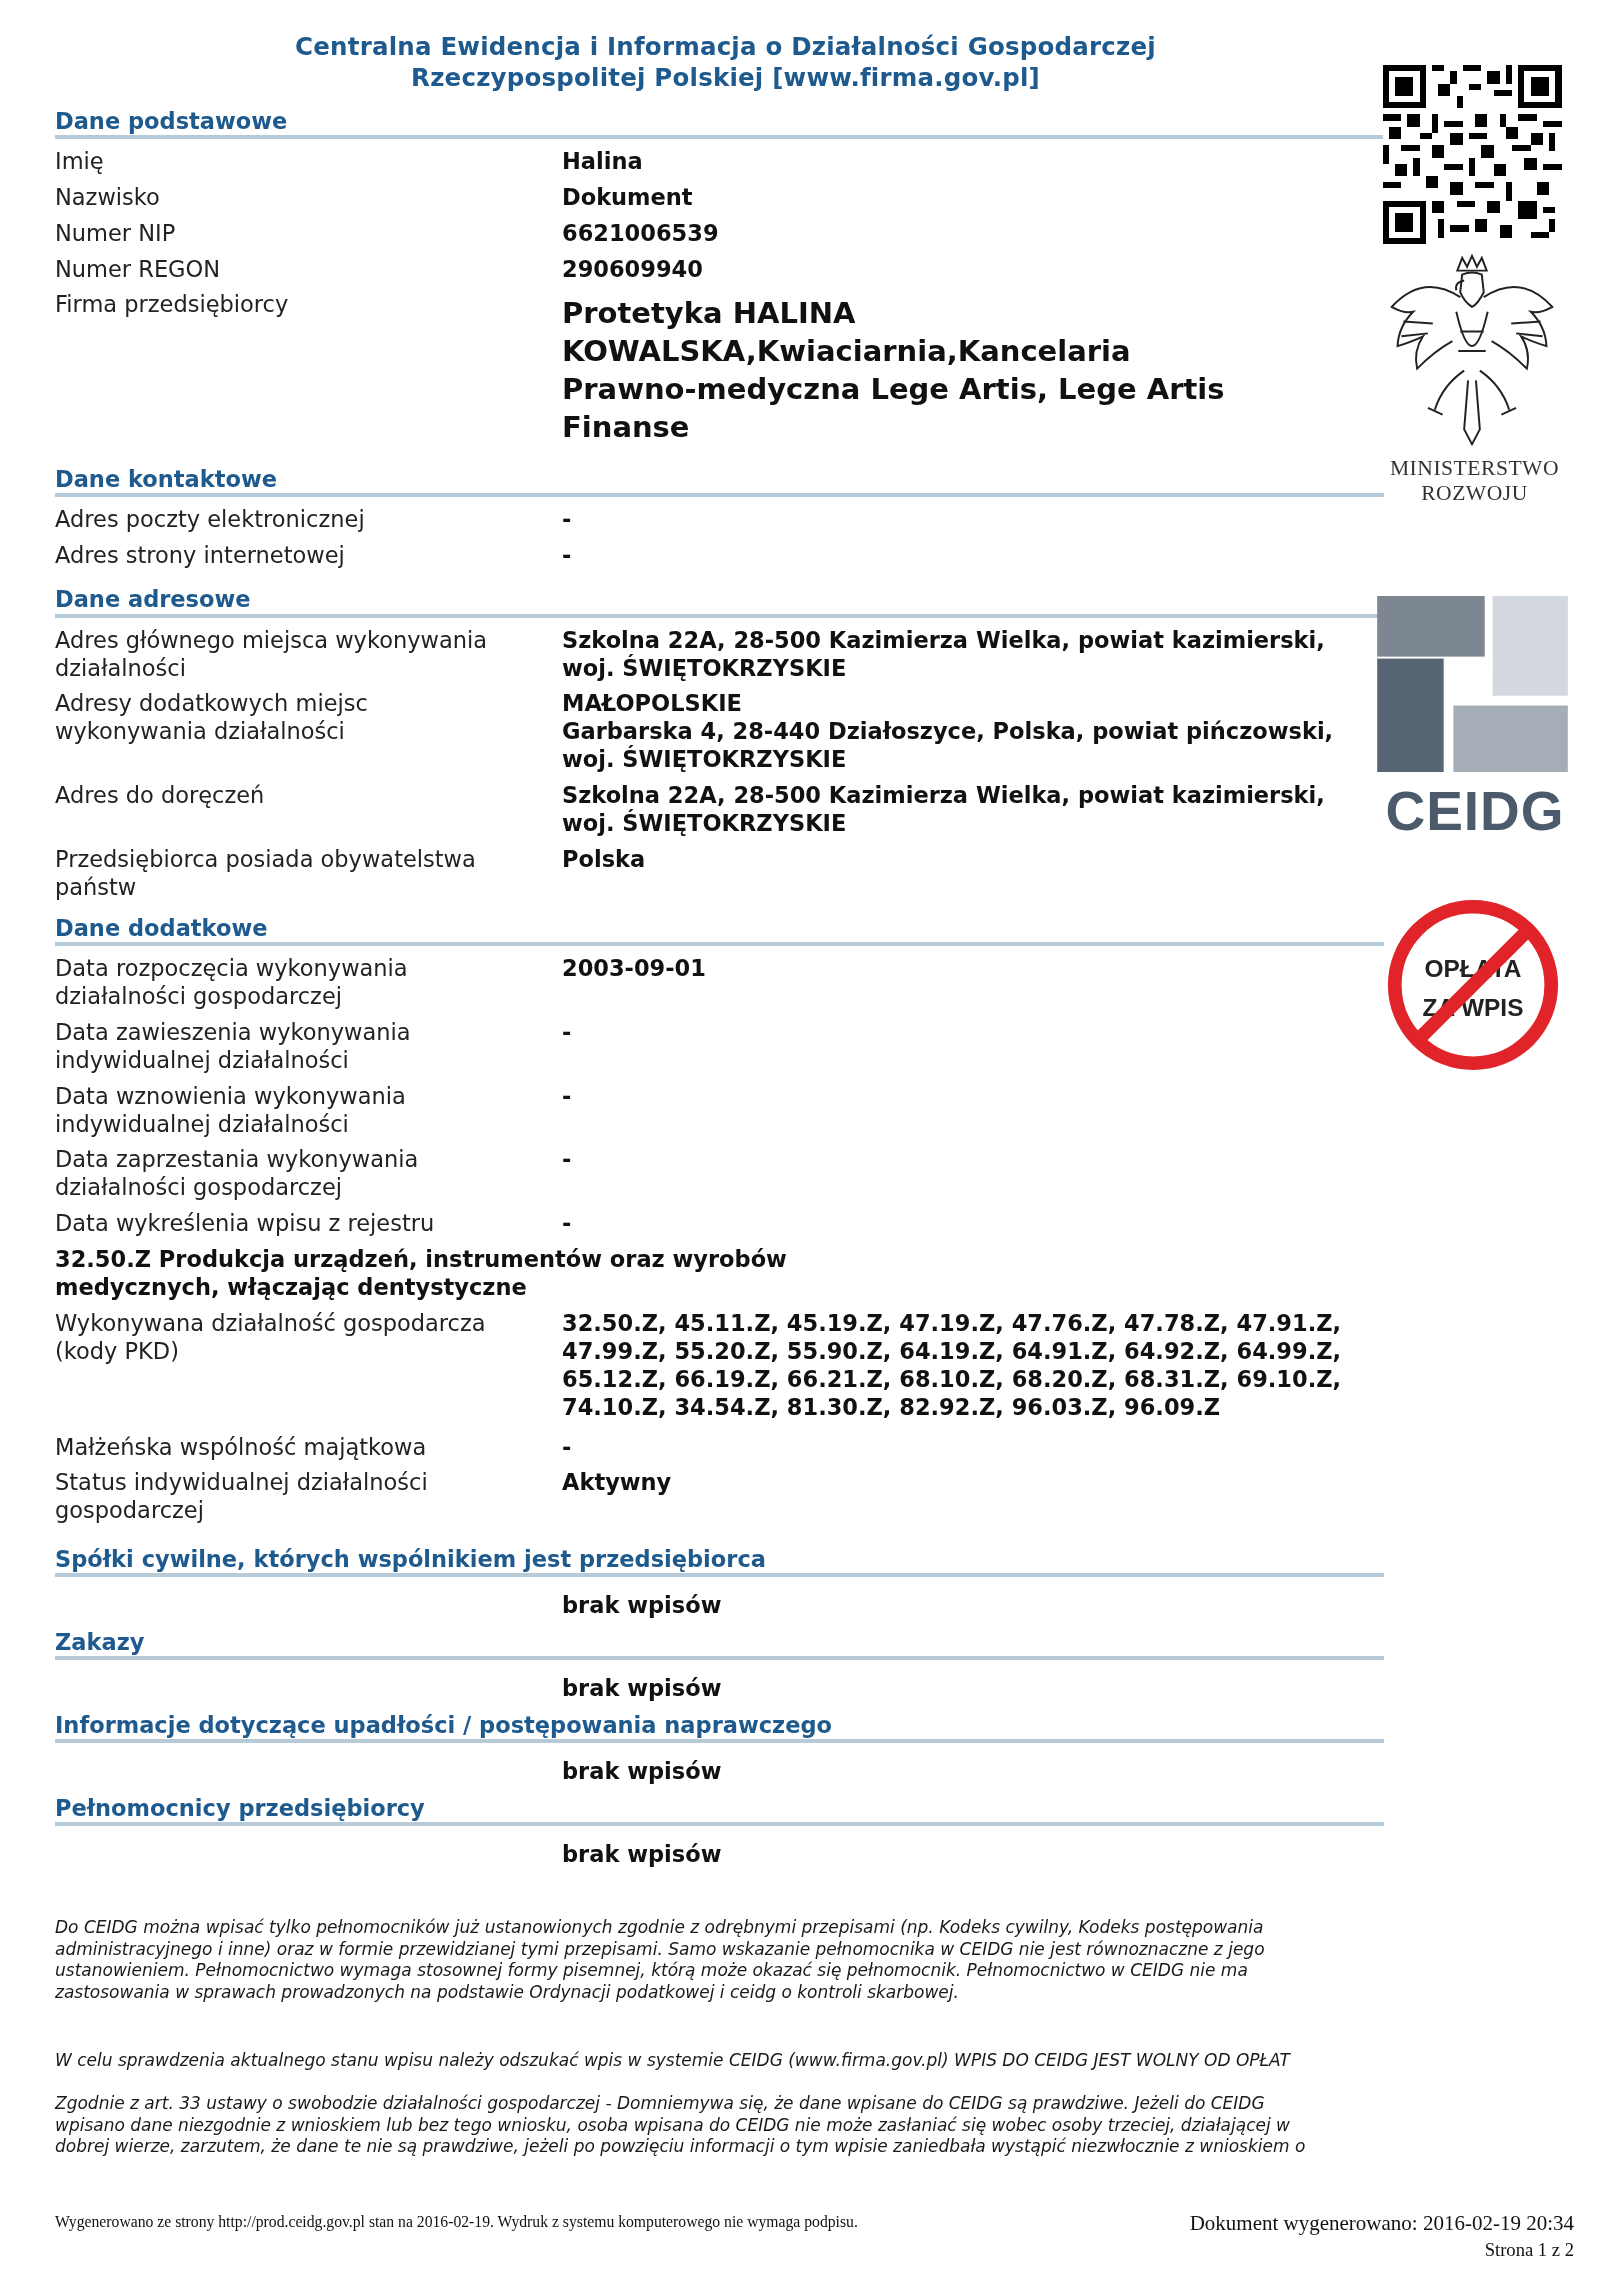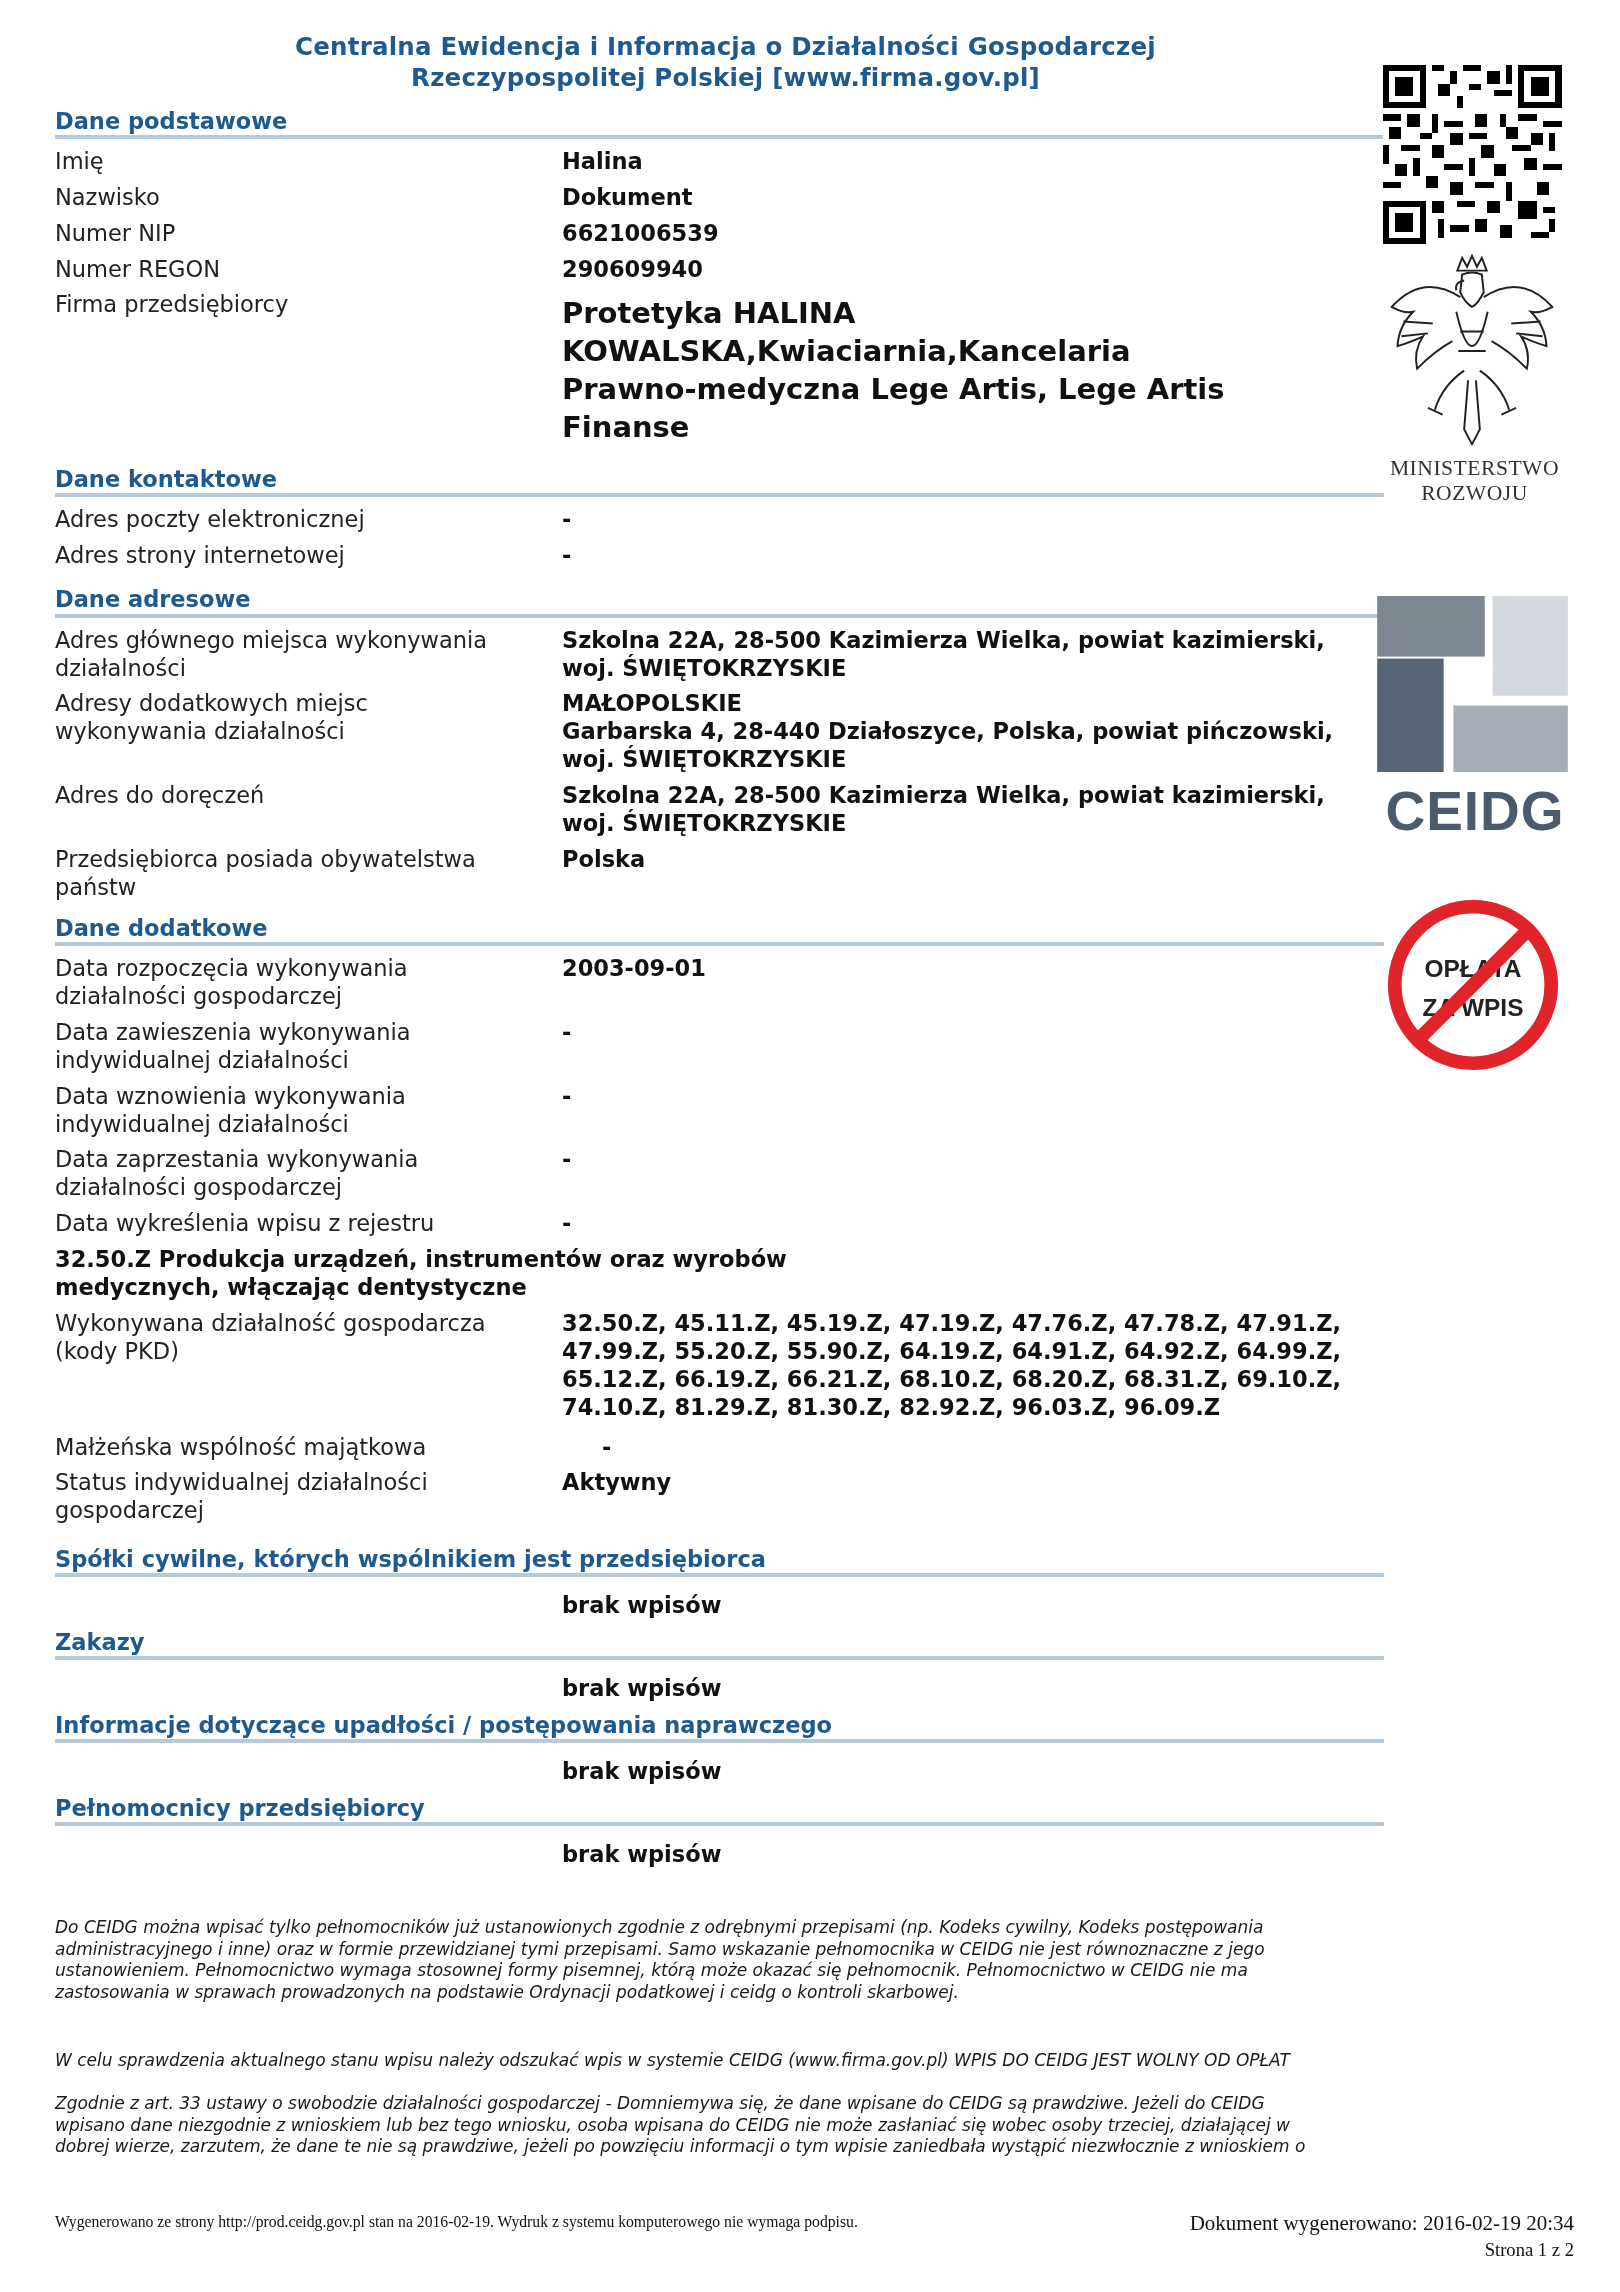--- a/index.html
+++ b/index.html
@@ -163,24 +163,24 @@
   </div>
   <div class="row">
     <div class="lbl">
       <span style="display:block">Wykonywana działalność gospodarcza</span>
       <span style="display:block">(kody PKD)</span>
     </div>
     <div class="val">
       <span class="line">32.50.Z, 45.11.Z, 45.19.Z, 47.19.Z, 47.76.Z, 47.78.Z, 47.91.Z,</span>
       <span class="line">47.99.Z, 55.20.Z, 55.90.Z, 64.19.Z, 64.91.Z, 64.92.Z, 64.99.Z,</span>
       <span class="line">65.12.Z, 66.19.Z, 66.21.Z, 68.10.Z, 68.20.Z, 68.31.Z, 69.10.Z,</span>
-      <span class="line">74.10.Z, 81.29.Z, 81.30.Z, 82.92.Z, 96.03.Z, 96.09.Z</span>
-    </div>
-  </div>
-  <div class="row" style="margin-top:11.8px;gap:40px;">
+      <span class="line">74.10.Z, 34.54.Z, 81.30.Z, 82.92.Z, 96.03.Z, 96.09.Z</span>
+    </div>
+  </div>
+  <div class="row" style="margin-top:11.8px;">
     <div class="lbl">
       <span style="display:block">Małżeńska wspólność majątkowa</span>
     </div>
     <div class="val">-</div>
   </div>
   <div class="row">
     <div class="lbl">
       <span style="display:block">Status indywidualnej działalności</span>
       <span style="display:block">gospodarczej</span>
     </div>

